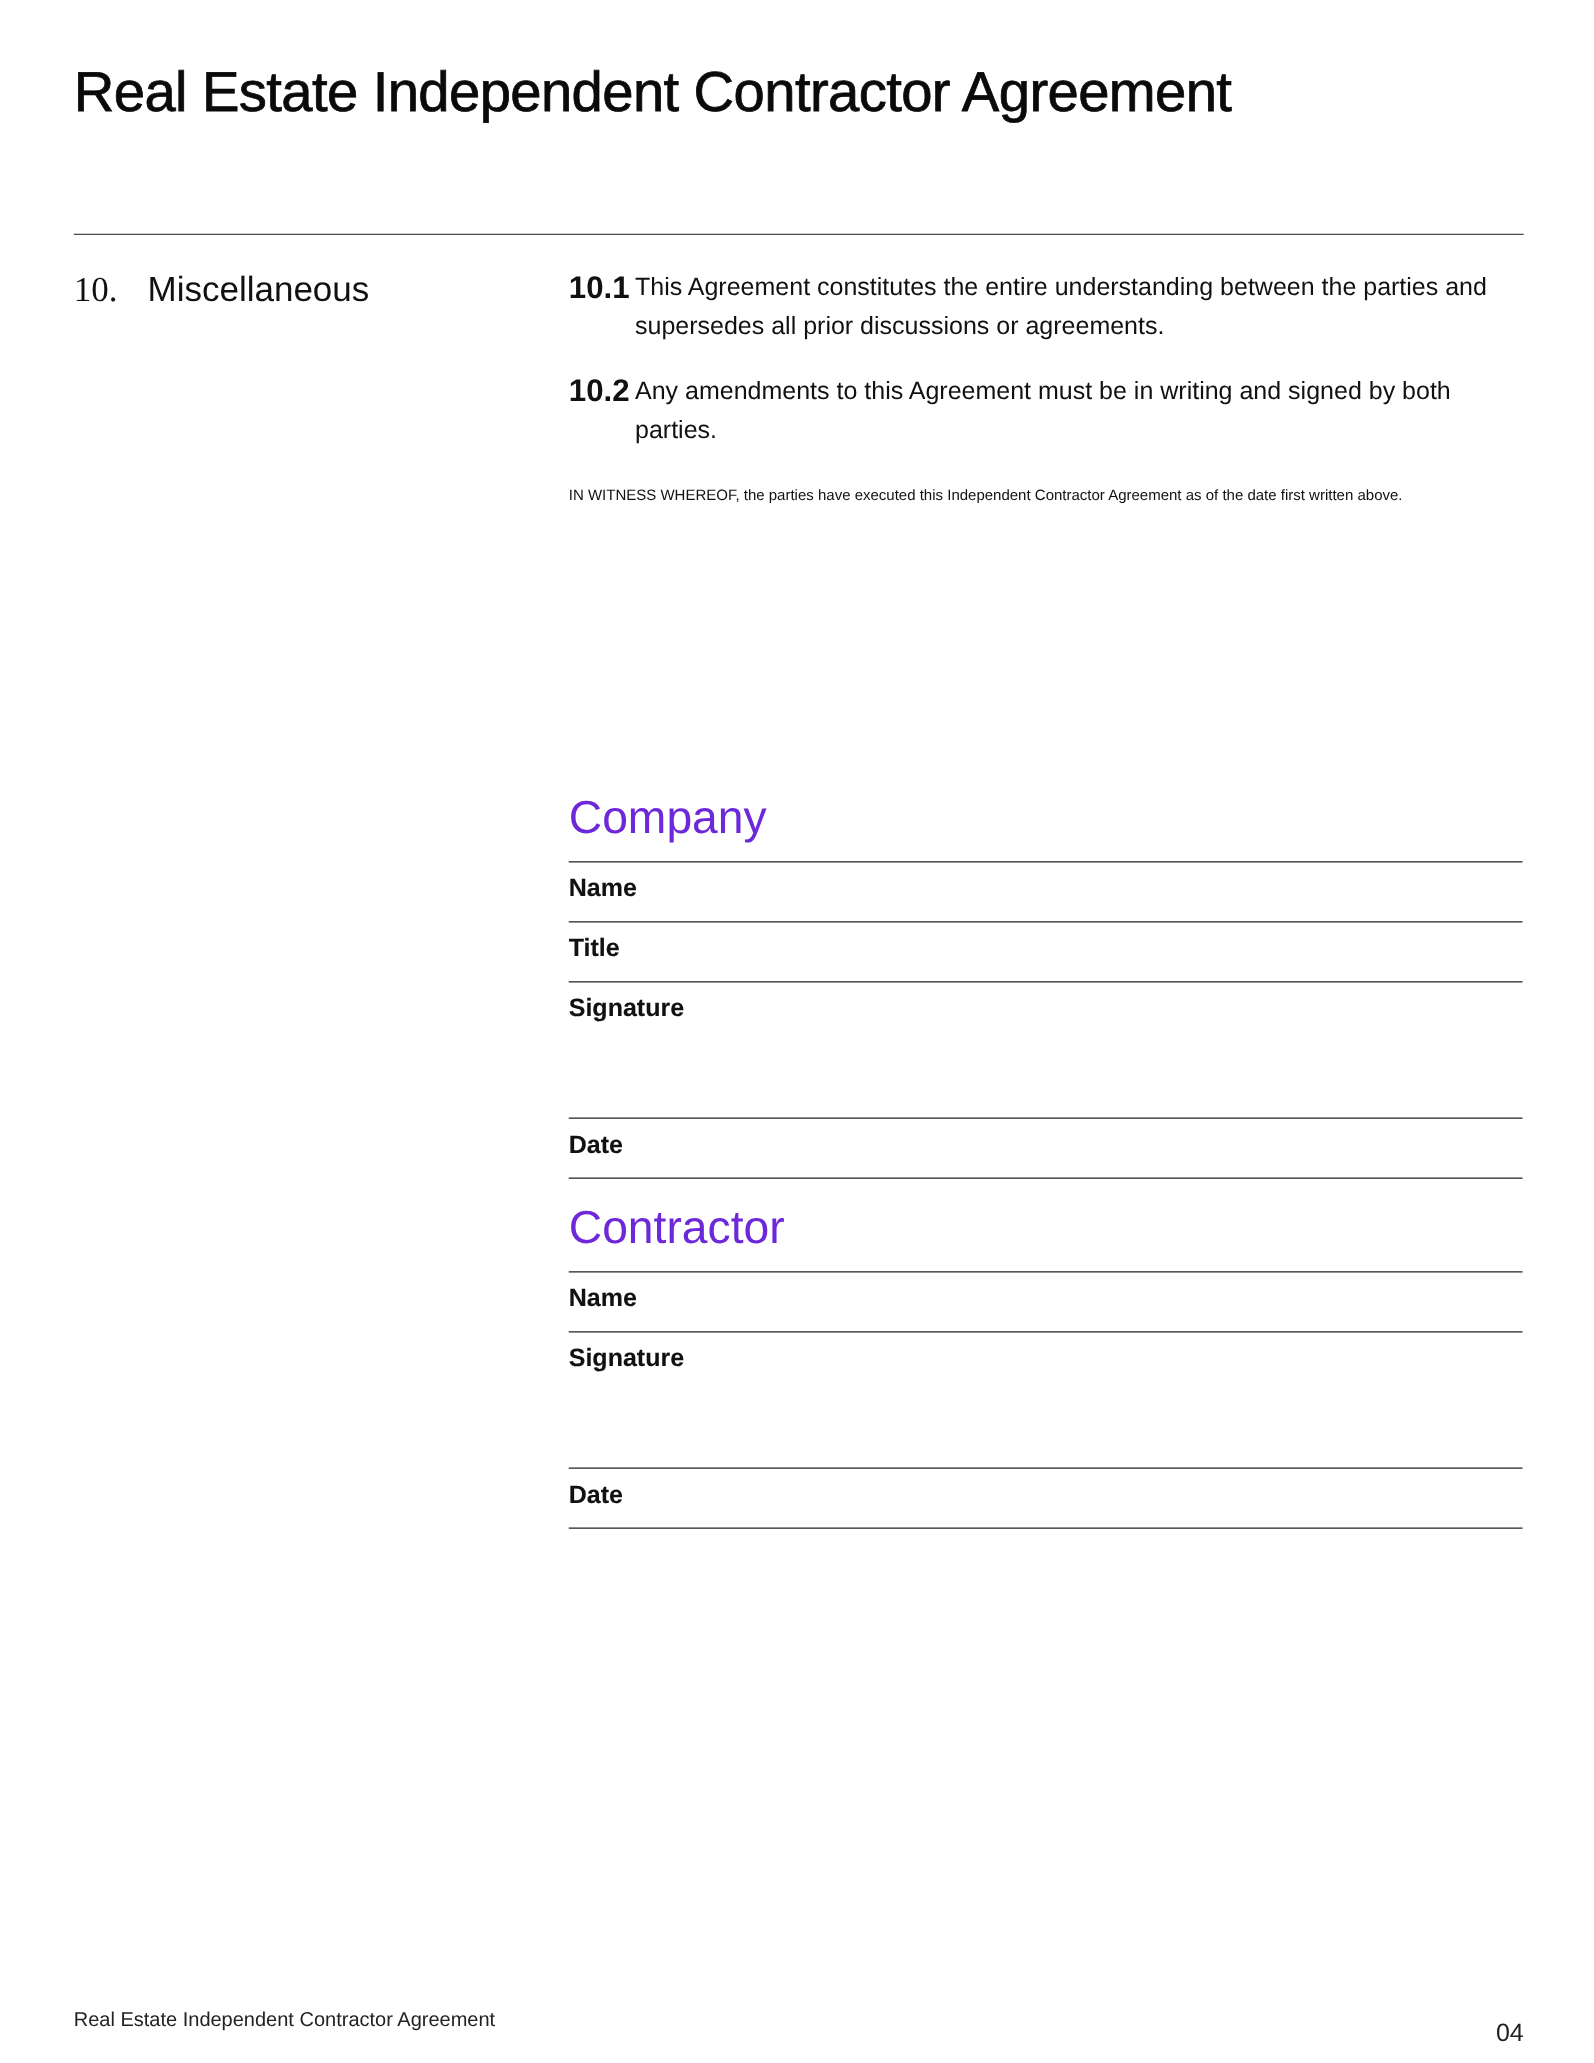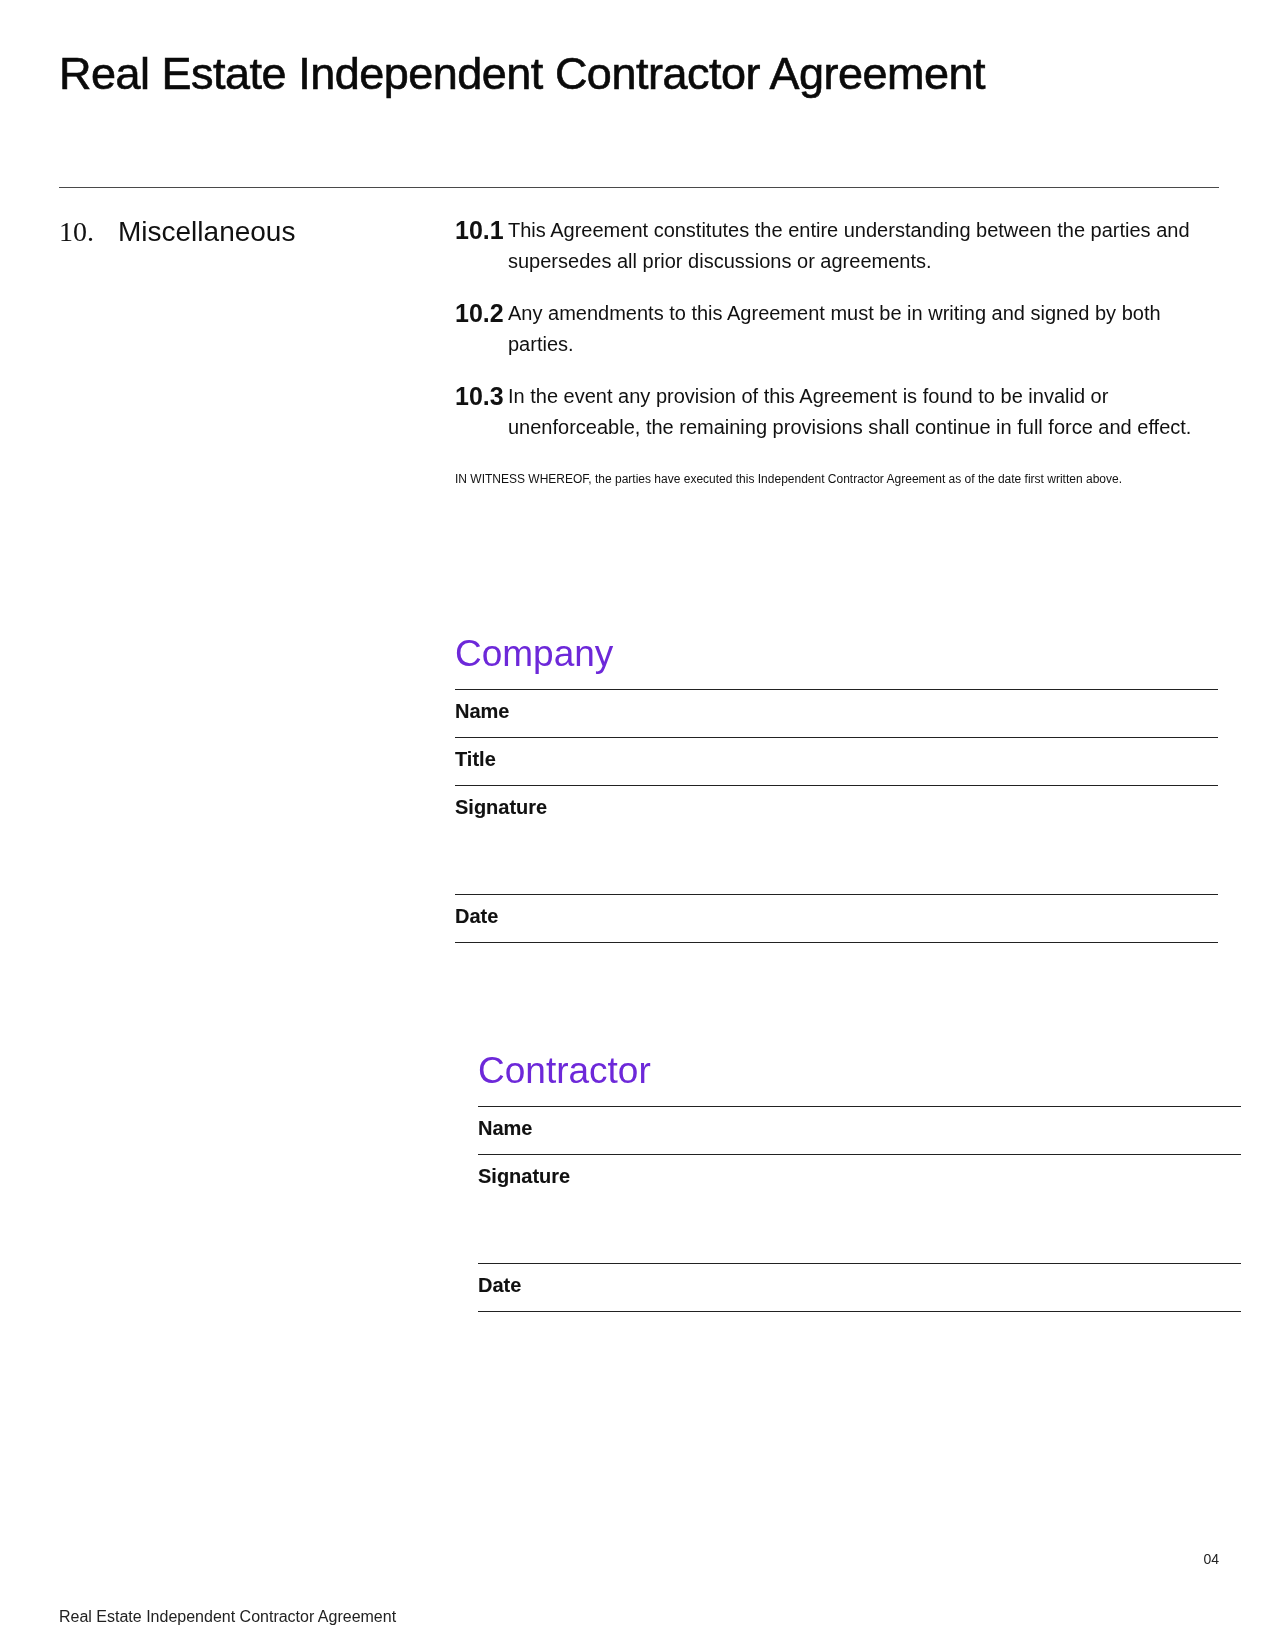--- a/index.html
+++ b/index.html
@@ -41,57 +41,53 @@
     border-bottom: 1.5px solid #222;
     font-size: 20px; font-weight: 700; -webkit-text-stroke: 0.1px #111;
     padding-top: 10px; height: 37px; box-sizing: content-box;
   }
   .field.tall { height: 98px; }
   .field span { font-weight: 600; }
   .footer-left {
     position: absolute; left: 59px; top: 1608px; font-size: 16px; color: #222;
   }
   .footer-right {
-    position: absolute; right: 56px; top: 1551px; font-size: 14px; color: #222;
+    position: absolute; right: 56px; top: 1616px; font-size: 20px; color: #222;
   }
 </style>
 </head>
 <body>
 
 <h1 class="doc-title">Real Estate Independent Contractor Agreement</h1>
 <div class="top-rule"></div>
 
 <h2 class="section-heading"><span class="num">10.</span><span>Miscellaneous</span></h2>
 
 <div class="content">
   <div class="clause">
     <span class="cnum">10.1</span>
     <span class="ctext">This Agreement constitutes the entire understanding between the parties and supersedes all prior discussions or agreements.</span>
   </div>
   <div class="clause">
     <span class="cnum">10.2</span>
     <span class="ctext">Any amendments to this Agreement must be in writing and signed by both parties.</span>
   </div>
-  <div class="clause">
-    <span class="cnum">10.3</span>
-    <span class="ctext">In the event any provision of this Agreement is found to be invalid or unenforceable, the remaining provisions shall continue in full force and effect.</span>
-  </div>
   <p class="witness">IN WITNESS WHEREOF, the parties have executed this Independent Contractor Agreement as of the date first written above.</p>
 </div>
 
 <div class="sig-block" style="top: 636px;">
   <h2>Company</h2>
   <div class="block-rule"></div>
   <div class="field"><span>Name</span></div>
   <div class="field"><span>Title</span></div>
   <div class="field tall"><span>Signature</span></div>
   <div class="field"><span>Date</span></div>
 </div>
 
-<div class="sig-block" style="top: 1053px; margin-left: 23px;">
+<div class="sig-block" style="top: 964px;">
   <h2>Contractor</h2>
   <div class="block-rule"></div>
   <div class="field"><span>Name</span></div>
   <div class="field tall"><span>Signature</span></div>
   <div class="field"><span>Date</span></div>
 </div>
 
 <div class="footer-left">Real Estate Independent Contractor Agreement</div>
 <div class="footer-right">04</div>
 

